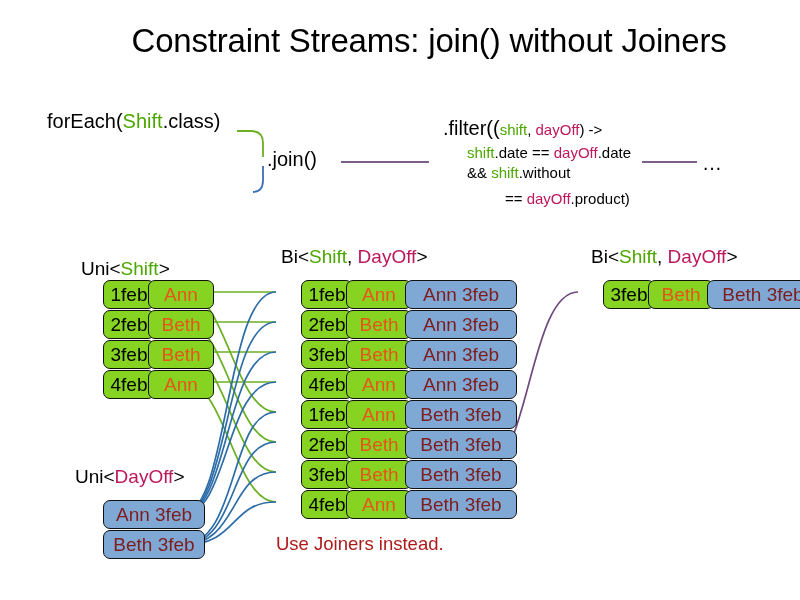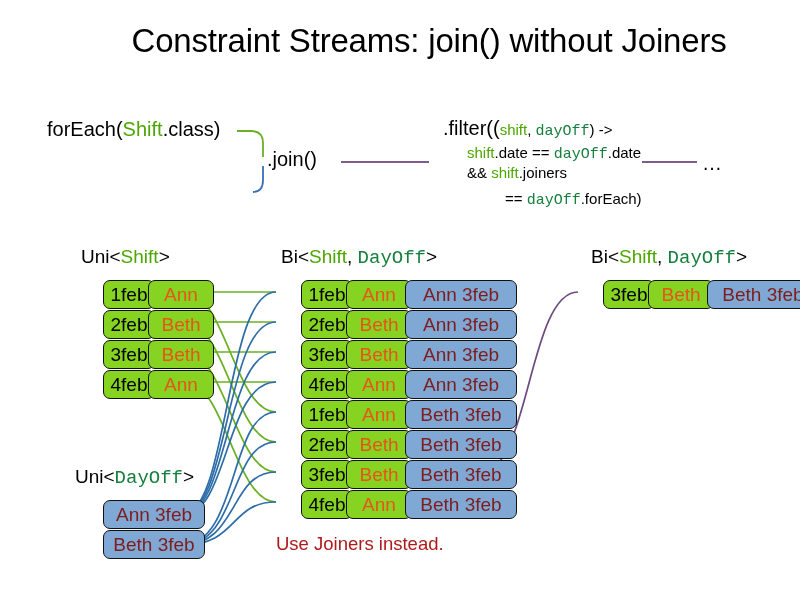--- a/index.html
+++ b/index.html
@@ -36,35 +36,35 @@
     text-align: center;
     font-size: 13.5px;
     color: #000;
     white-space: nowrap;
   }
 
   
   .code { font-size: 20px; white-space: nowrap; color:#000; }
   .code-sm { font-size: 15px; white-space: nowrap; color:#000; }
   .tok-shift  { color: #4CA700; }
-  .tok-dayoff { color: #15803d; font-family: Liberation Mono, monospace; }
-
-  #foreach-shift  { left: 18px;  top: 118px; }
+  .tok-dayoff { color: #be185d; }
+
+  #foreach-shift  { left: 18px;  top: 110px; }
   #foreach-dayoff { left: 18px;  top: 178px; }
   #join-label     { left: 238px; top: 148px; }
 
   #filter-head { left: 414px; top: 117px; }
   #filter-l2   { left: 438px; top: 144px; }
   #filter-l3   { left: 438px; top: 164px; }
   #filter-l4   { left: 476px; top: 190px; }
   #ellipsis    { left: 673px; top: 152px; font-size: 20px; color:#000; }
 
   
   .stream-header { font-size: 19px; white-space: nowrap; }
-  #hdr-uni-shift  { left: 52px;  top: 246px; }
+  #hdr-uni-shift  { left: 52px;  top: 258px; }
   #hdr-bi-mid     { left: 252px; top: 246px; }
   #hdr-bi-right   { left: 562px; top: 246px; }
   #hdr-uni-dayoff { left: 46px;  top: 466px; }
 
   
   .row { position: absolute; display: flex; align-items: stretch; height: 29px; padding-left: 24px; }
   .cell {
     box-sizing: border-box;
     border: 1.6px solid #111111;
     border-radius: 7px;
@@ -143,23 +143,23 @@
 
   <div class="abs code" id="foreach-shift"><span>forEach(</span><span class="tok-shift">Shift</span><span>.class)</span></div>
 
 
   <div class="abs code" id="join-label">.join()</div>
 
   <div class="abs code" id="filter-head"><span>.filter((</span><span class="code-sm tok-shift">shift</span><span class="code-sm">, </span><span class="code-sm tok-dayoff">dayOff</span><span class="code-sm">) -&gt;</span></div>
 
   <div class="abs code-sm" id="filter-l2"><span class="tok-shift">shift</span><span>.date == </span><span class="tok-dayoff">dayOff</span><span>.date</span></div>
 
-  <div class="abs code-sm" id="filter-l3"><span>&amp;&amp; </span><span class="tok-shift">shift</span><span>.joiners</span></div>
-
-  <div class="abs code-sm" id="filter-l4"><span>== </span><span class="tok-dayoff">dayOff</span><span>.forEach)</span></div>
+  <div class="abs code-sm" id="filter-l3"><span>&amp;&amp; </span><span class="tok-shift">shift</span><span>.without</span></div>
+
+  <div class="abs code-sm" id="filter-l4"><span>== </span><span class="tok-dayoff">dayOff</span><span>.product)</span></div>
 
   <div class="abs" id="ellipsis">…</div>
 
   <div class="abs stream-header" id="hdr-uni-shift"><span>Uni&lt;</span><span class="tok-shift">Shift</span><span>&gt;</span></div>
 
   <div class="abs stream-header" id="hdr-bi-mid"><span>Bi&lt;</span><span class="tok-shift">Shift</span><span>, </span><span class="tok-dayoff">DayOff</span><span>&gt;</span></div>
 
   <div class="abs stream-header" id="hdr-bi-right"><span>Bi&lt;</span><span class="tok-shift">Shift</span><span>, </span><span class="tok-dayoff">DayOff</span><span>&gt;</span></div>
 
   <div class="abs stream-header" id="hdr-uni-dayoff"><span>Uni&lt;</span><span class="tok-dayoff">DayOff</span><span>&gt;</span></div>

